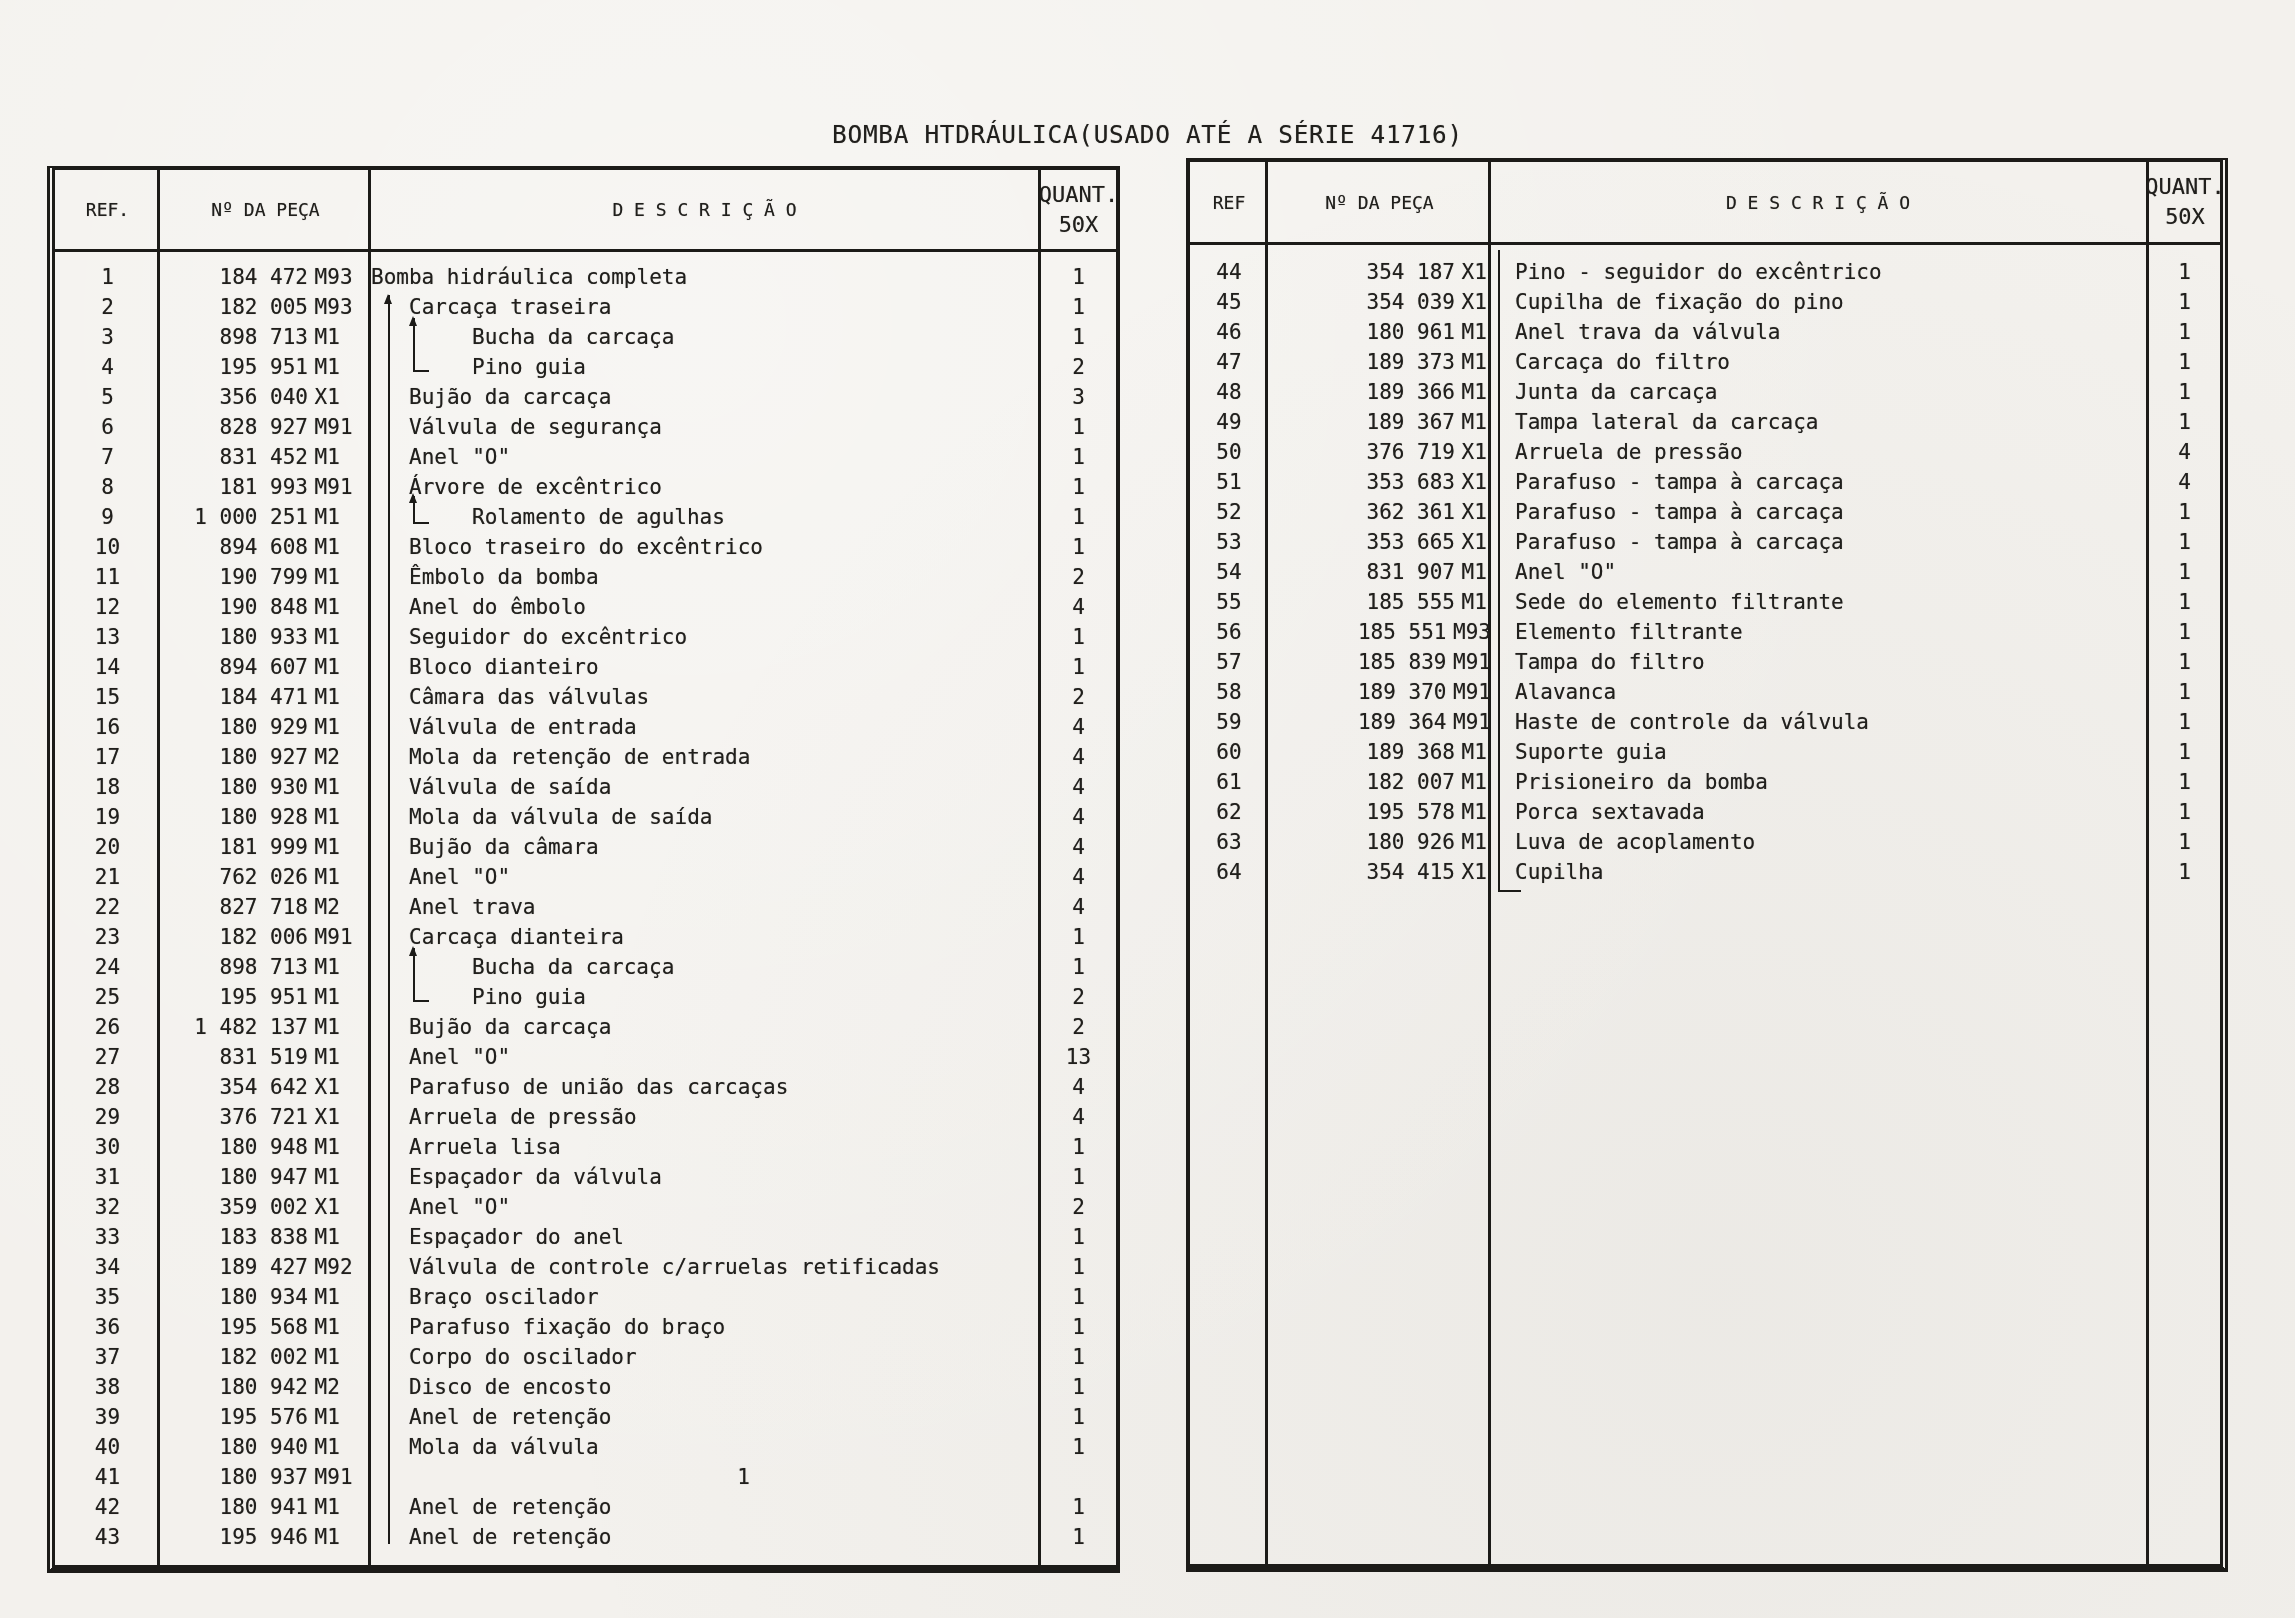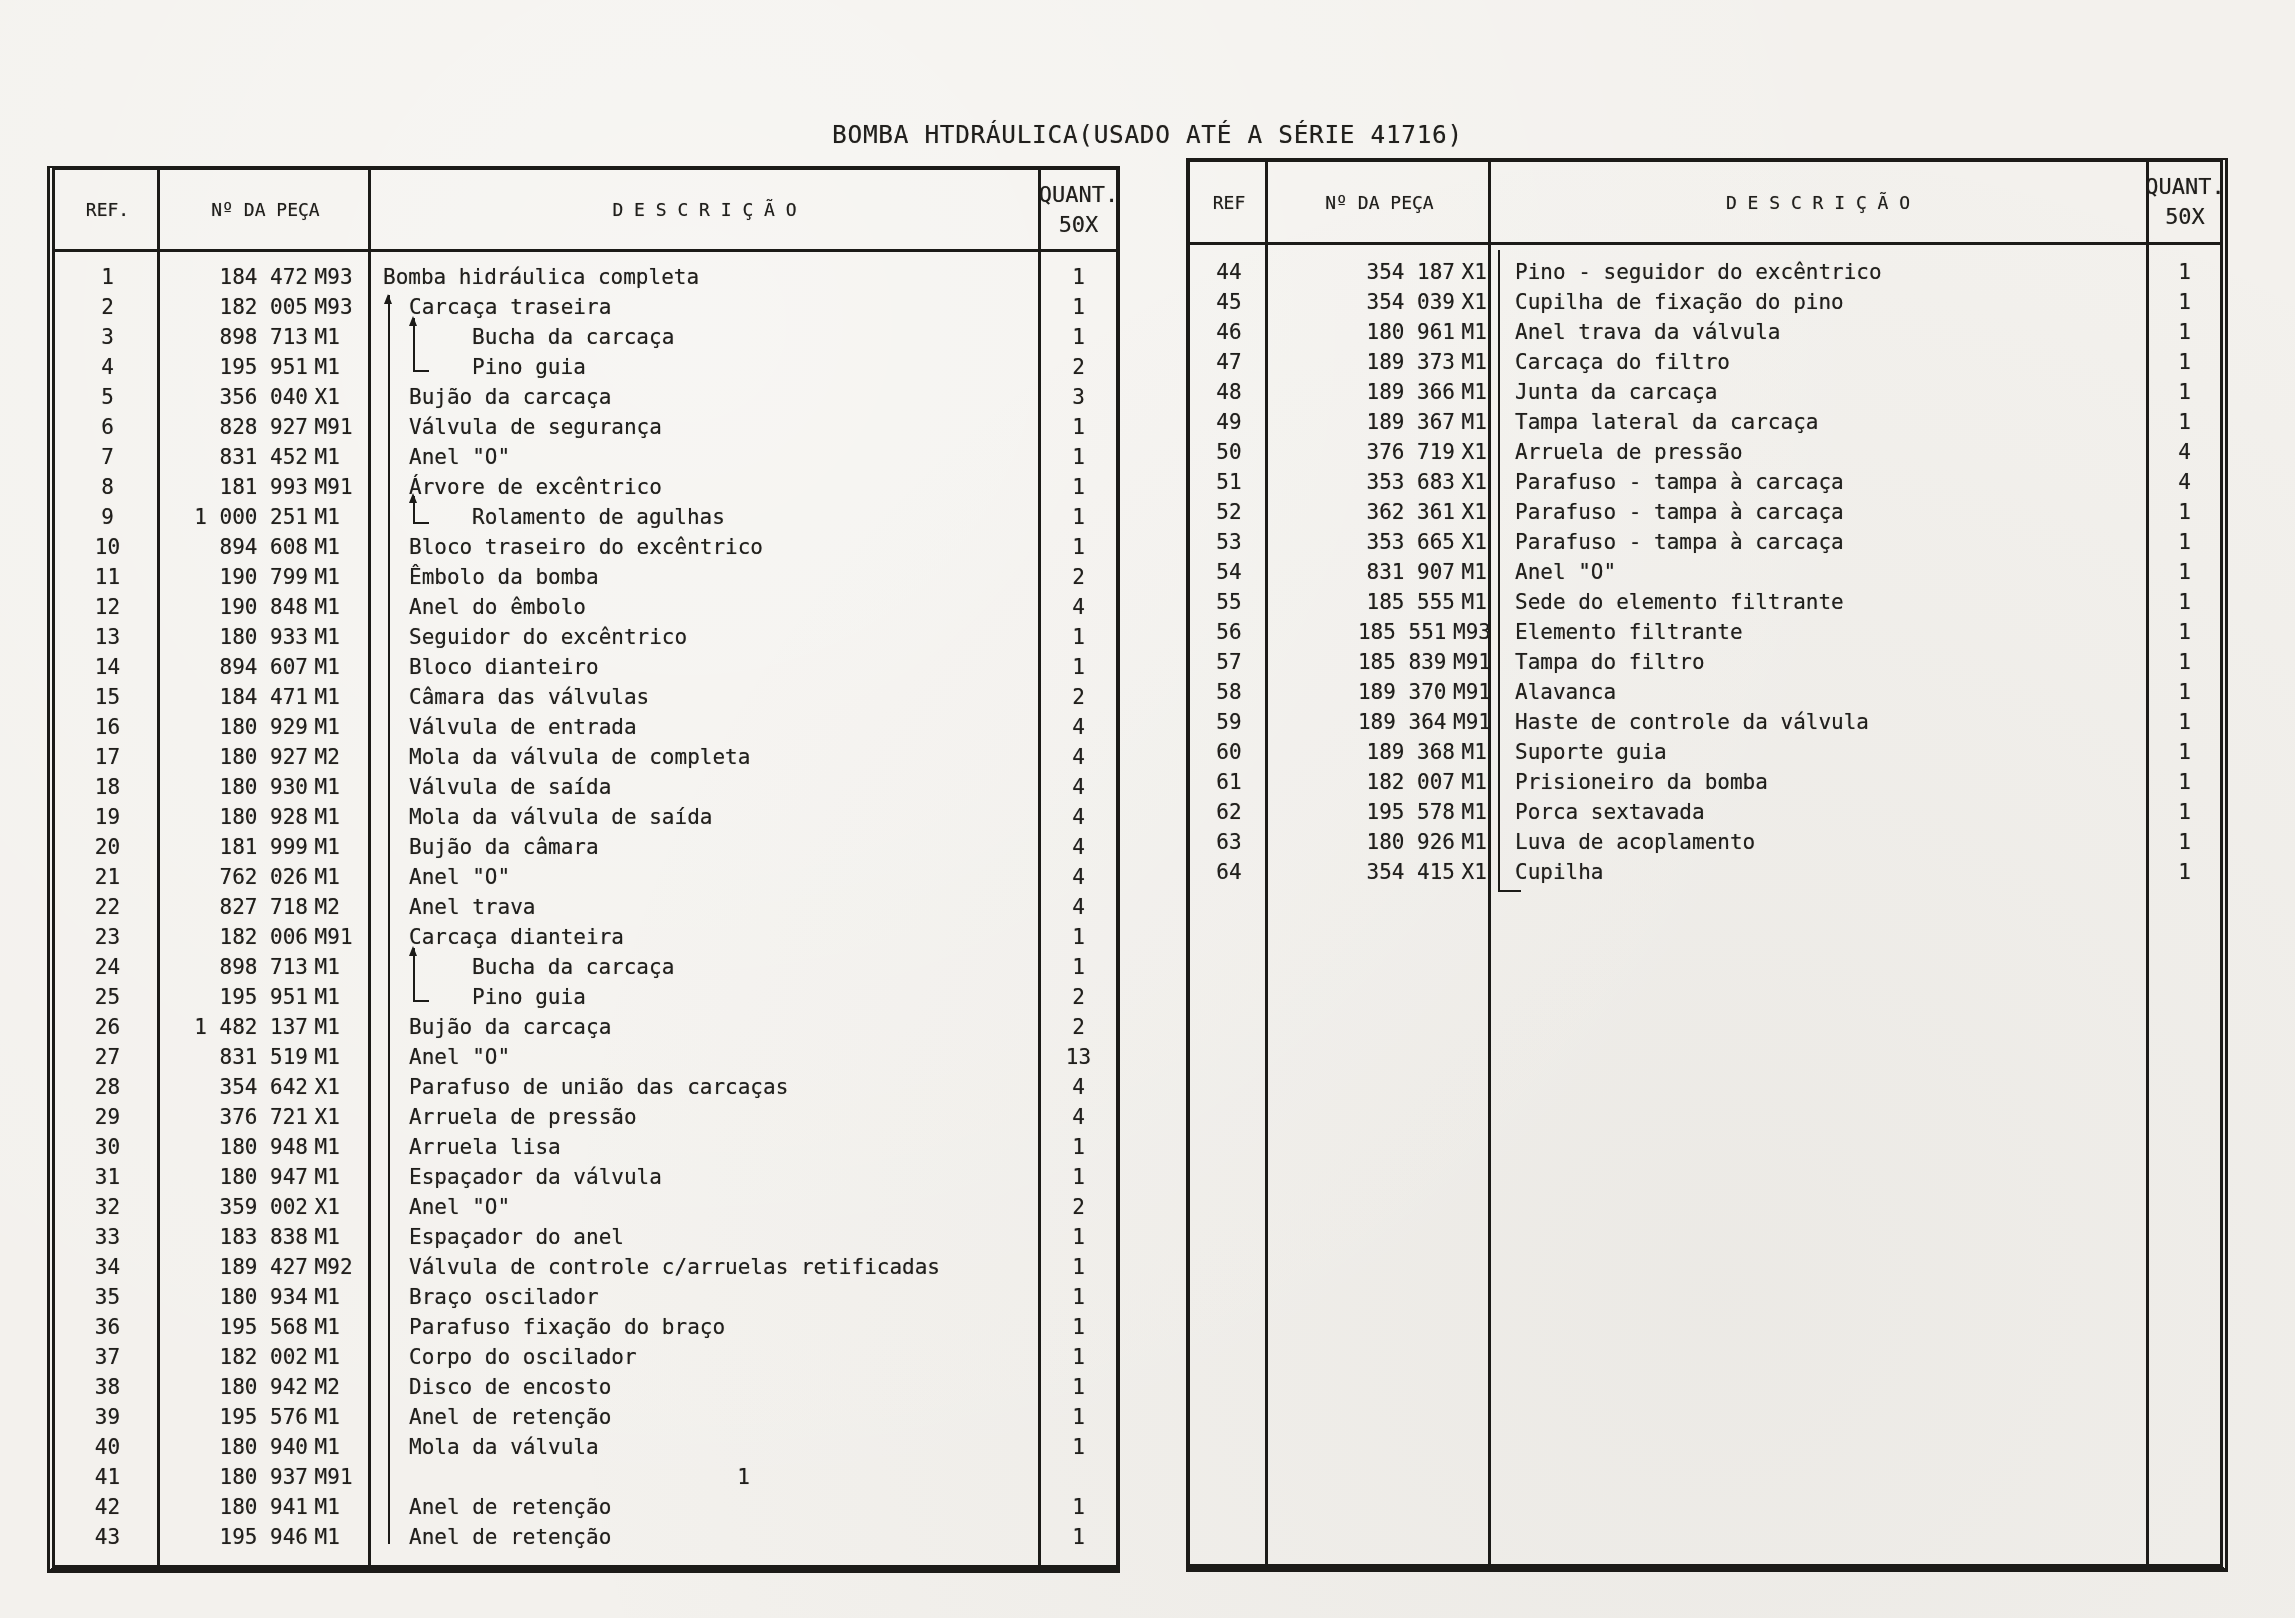--- a/index.html
+++ b/index.html
@@ -61,21 +61,21 @@
   #t-left .c.part{width:211px}
   #t-right .c.part{width:223px}
   .c.part{display:flex;}
   .num{text-align:right;}
   #t-left .num{width:148px}
   #t-right .num{width:187px}
   .code{margin-left:6.6px;}
   #t-left .c.desc{width:670px}
   #t-right .c.desc{width:658px}
   .c.desc{position:relative;}
-  .lvl0{padding-left:12px}
+  .lvl0{}
   .lvl1{padding-left:38px}
   #t-right .lvl1{padding-left:24px}
   .lvl2{padding-left:101px}
   .c.qty{flex:1;text-align:center;}
   
   .br{position:absolute;box-sizing:border-box;border-left:2.6px solid #1c1b18;}
   .br-mid{left:42px;top:-6.6px;height:37px;}
   .br-end{left:42px;top:-6.6px;height:24px;width:16px;border-bottom:2.6px solid #1c1b18;}
   .br-solo{left:42px;top:-9.2px;height:28px;width:16px;border-bottom:2.6px solid #1c1b18;}
   .arrowed::before{
@@ -122,21 +122,21 @@
         <div class="row"><span class="c ref">7</span><span class="c part"><span class="num">831 452</span><span class="code">M1</span></span><span class="c desc lvl1"><span class="dtext">Anel "O"</span></span><span class="c qty">1</span></div>
         <div class="row"><span class="c ref">8</span><span class="c part"><span class="num">181 993</span><span class="code">M91</span></span><span class="c desc lvl1"><span class="dtext">Árvore de excêntrico</span></span><span class="c qty">1</span></div>
         <div class="row"><span class="c ref">9</span><span class="c part"><span class="num">1 000 251</span><span class="code">M1</span></span><span class="c desc lvl2"><i class="br br-solo arrowed"></i><span class="dtext">Rolamento de agulhas</span></span><span class="c qty">1</span></div>
         <div class="row"><span class="c ref">10</span><span class="c part"><span class="num">894 608</span><span class="code">M1</span></span><span class="c desc lvl1"><span class="dtext">Bloco traseiro do excêntrico</span></span><span class="c qty">1</span></div>
         <div class="row"><span class="c ref">11</span><span class="c part"><span class="num">190 799</span><span class="code">M1</span></span><span class="c desc lvl1"><span class="dtext">Êmbolo da bomba</span></span><span class="c qty">2</span></div>
         <div class="row"><span class="c ref">12</span><span class="c part"><span class="num">190 848</span><span class="code">M1</span></span><span class="c desc lvl1"><span class="dtext">Anel do êmbolo</span></span><span class="c qty">4</span></div>
         <div class="row"><span class="c ref">13</span><span class="c part"><span class="num">180 933</span><span class="code">M1</span></span><span class="c desc lvl1"><span class="dtext">Seguidor do excêntrico</span></span><span class="c qty">1</span></div>
         <div class="row"><span class="c ref">14</span><span class="c part"><span class="num">894 607</span><span class="code">M1</span></span><span class="c desc lvl1"><span class="dtext">Bloco dianteiro</span></span><span class="c qty">1</span></div>
         <div class="row"><span class="c ref">15</span><span class="c part"><span class="num">184 471</span><span class="code">M1</span></span><span class="c desc lvl1"><span class="dtext">Câmara das válvulas</span></span><span class="c qty">2</span></div>
         <div class="row"><span class="c ref">16</span><span class="c part"><span class="num">180 929</span><span class="code">M1</span></span><span class="c desc lvl1"><span class="dtext">Válvula de entrada</span></span><span class="c qty">4</span></div>
-        <div class="row"><span class="c ref">17</span><span class="c part"><span class="num">180 927</span><span class="code">M2</span></span><span class="c desc lvl1"><span class="dtext">Mola da válvula de completa</span></span><span class="c qty">4</span></div>
+        <div class="row"><span class="c ref">17</span><span class="c part"><span class="num">180 927</span><span class="code">M2</span></span><span class="c desc lvl1"><span class="dtext">Mola da retenção de entrada</span></span><span class="c qty">4</span></div>
         <div class="row"><span class="c ref">18</span><span class="c part"><span class="num">180 930</span><span class="code">M1</span></span><span class="c desc lvl1"><span class="dtext">Válvula de saída</span></span><span class="c qty">4</span></div>
         <div class="row"><span class="c ref">19</span><span class="c part"><span class="num">180 928</span><span class="code">M1</span></span><span class="c desc lvl1"><span class="dtext">Mola da válvula de saída</span></span><span class="c qty">4</span></div>
         <div class="row"><span class="c ref">20</span><span class="c part"><span class="num">181 999</span><span class="code">M1</span></span><span class="c desc lvl1"><span class="dtext">Bujão da câmara</span></span><span class="c qty">4</span></div>
         <div class="row"><span class="c ref">21</span><span class="c part"><span class="num">762 026</span><span class="code">M1</span></span><span class="c desc lvl1"><span class="dtext">Anel "O"</span></span><span class="c qty">4</span></div>
         <div class="row"><span class="c ref">22</span><span class="c part"><span class="num">827 718</span><span class="code">M2</span></span><span class="c desc lvl1"><span class="dtext">Anel trava</span></span><span class="c qty">4</span></div>
         <div class="row"><span class="c ref">23</span><span class="c part"><span class="num">182 006</span><span class="code">M91</span></span><span class="c desc lvl1"><span class="dtext">Carcaça dianteira</span></span><span class="c qty">1</span></div>
         <div class="row"><span class="c ref">24</span><span class="c part"><span class="num">898 713</span><span class="code">M1</span></span><span class="c desc lvl2"><i class="br br-mid arrowed"></i><span class="dtext">Bucha da carcaça</span></span><span class="c qty">1</span></div>
         <div class="row"><span class="c ref">25</span><span class="c part"><span class="num">195 951</span><span class="code">M1</span></span><span class="c desc lvl2"><i class="br br-end"></i><span class="dtext">Pino guia</span></span><span class="c qty">2</span></div>
         <div class="row"><span class="c ref">26</span><span class="c part"><span class="num">1 482 137</span><span class="code">M1</span></span><span class="c desc lvl1"><span class="dtext">Bujão da carcaça</span></span><span class="c qty">2</span></div>
         <div class="row"><span class="c ref">27</span><span class="c part"><span class="num">831 519</span><span class="code">M1</span></span><span class="c desc lvl1"><span class="dtext">Anel "O"</span></span><span class="c qty">13</span></div>

